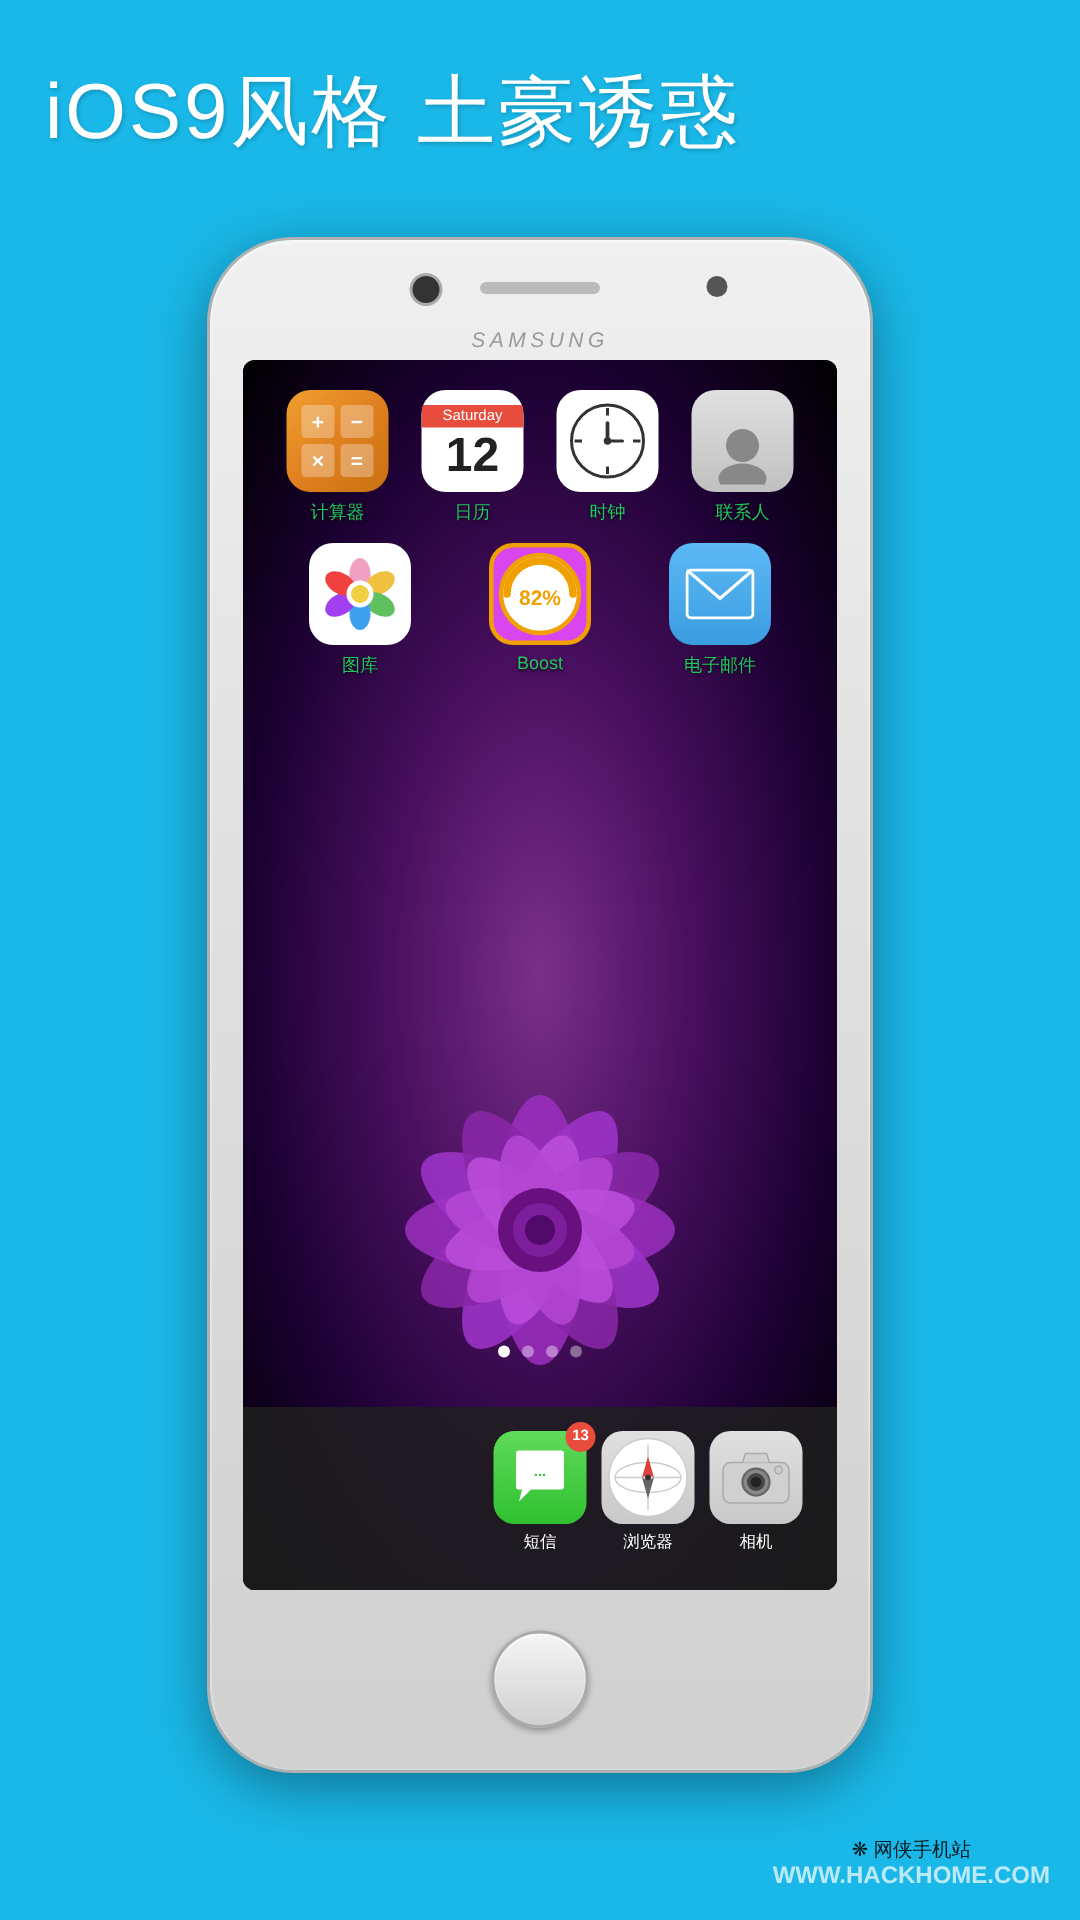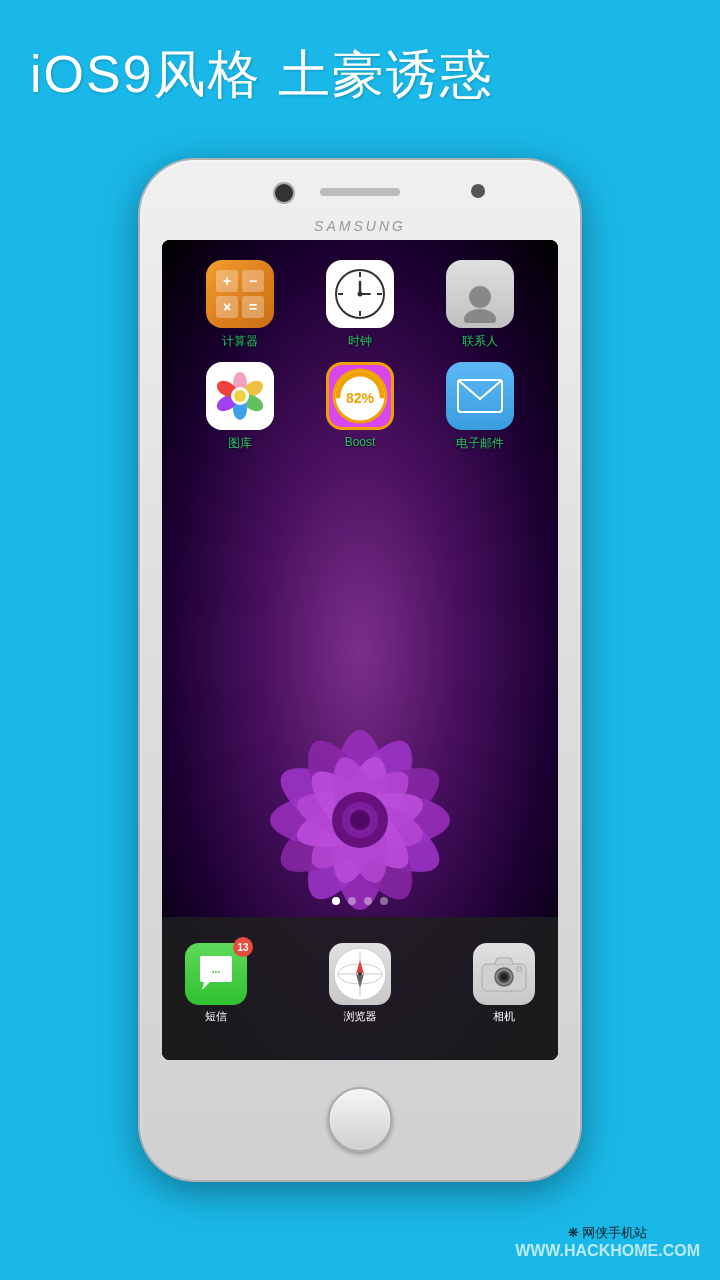--- a/index.html
+++ b/index.html
@@ -261,25 +261,25 @@
     }
     .dot.active {
       background: white;
     }
 
     
     .dock {
       position: absolute;
       bottom: 0;
       left: 0; right: 0;
-      height: 143px;
+      height: 122px;
       background: rgba(30,30,30,0.85);
       display: flex;
       align-items: center;
-      justify-content: space-between;
+      justify-content: flex-end;
       padding: 10px 18px 20px;
     }
 
     .dock-item {
       display: flex;
       flex-direction: column;
       align-items: center;
       width: 72px;
     }
 
@@ -423,20 +423,29 @@
               <div class="calc-grid">
                 <div class="calc-btn">+</div>
                 <div class="calc-btn">−</div>
                 <div class="calc-btn">×</div>
                 <div class="calc-btn">=</div>
               </div>
             </div>
             <span class="app-label">计算器</span>
           </div>
 
+          <div class="app-item">
+            <div class="app-icon icon-calendar">
+              <div class="cal-inner">
+                <div class="cal-header">Saturday</div>
+                <div class="cal-date">12</div>
+              </div>
+            </div>
+            <span class="app-label">日历</span>
+          </div>
 
           <div class="app-item">
             <div class="app-icon icon-clock" style="align-items:center;justify-content:center;">
               <svg width="52" height="52" viewBox="0 0 52 52">
                 <circle cx="26" cy="26" r="24" fill="white" stroke="#333" stroke-width="2"></circle>
 
                 <line x1="26" y1="4" x2="26" y2="9" stroke="#333" stroke-width="2"></line>
                 <line x1="26" y1="43" x2="26" y2="48" stroke="#333" stroke-width="2"></line>
                 <line x1="4" y1="26" x2="9" y2="26" stroke="#333" stroke-width="2"></line>
                 <line x1="43" y1="26" x2="48" y2="26" stroke="#333" stroke-width="2"></line>

